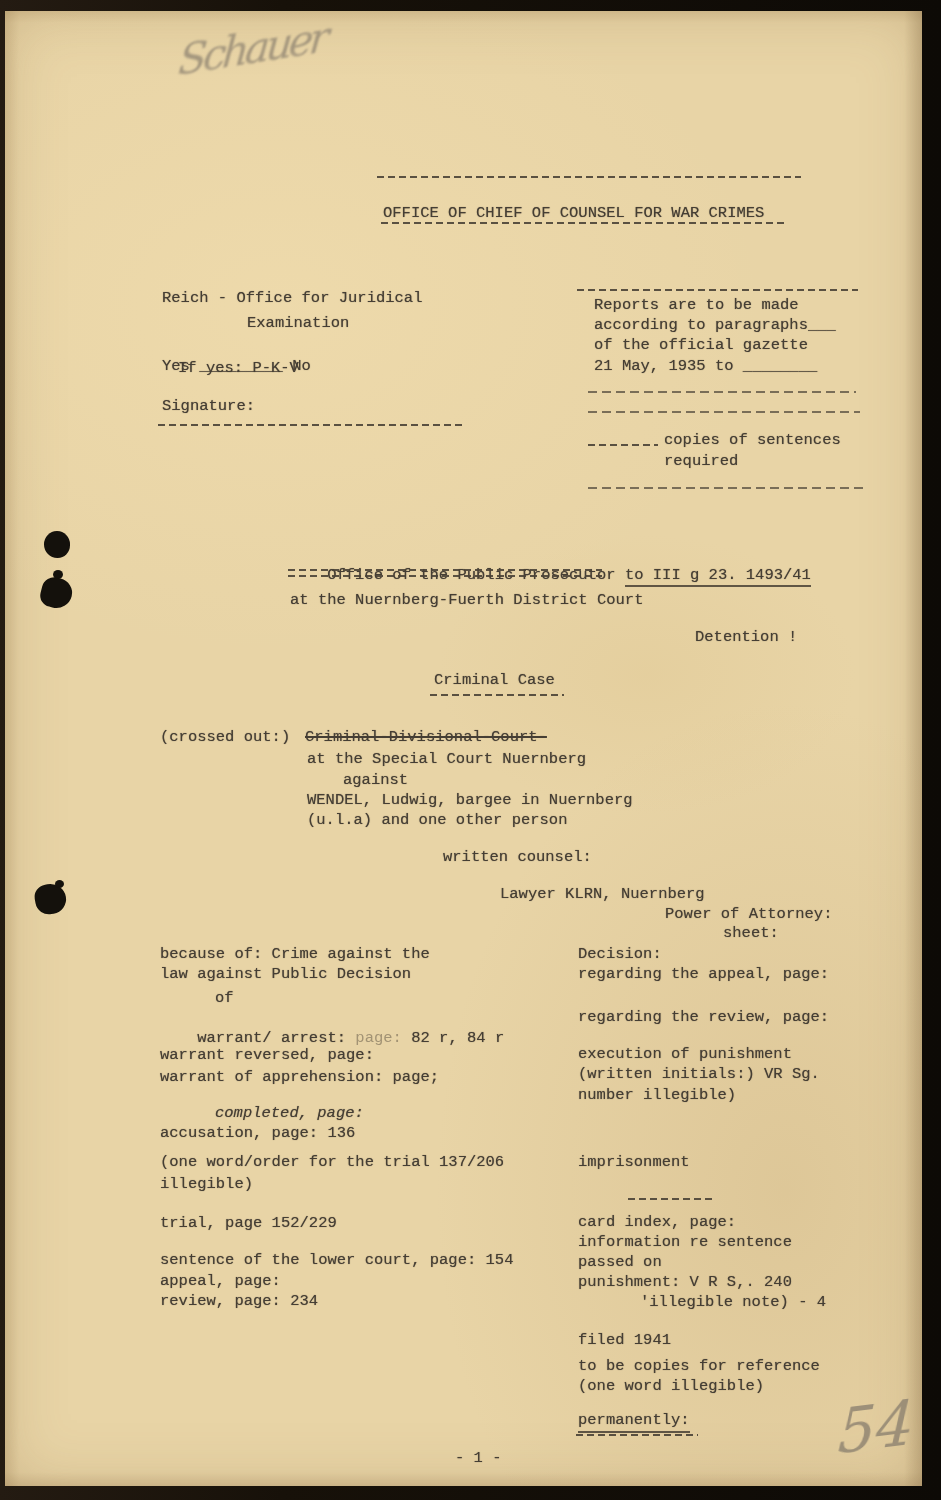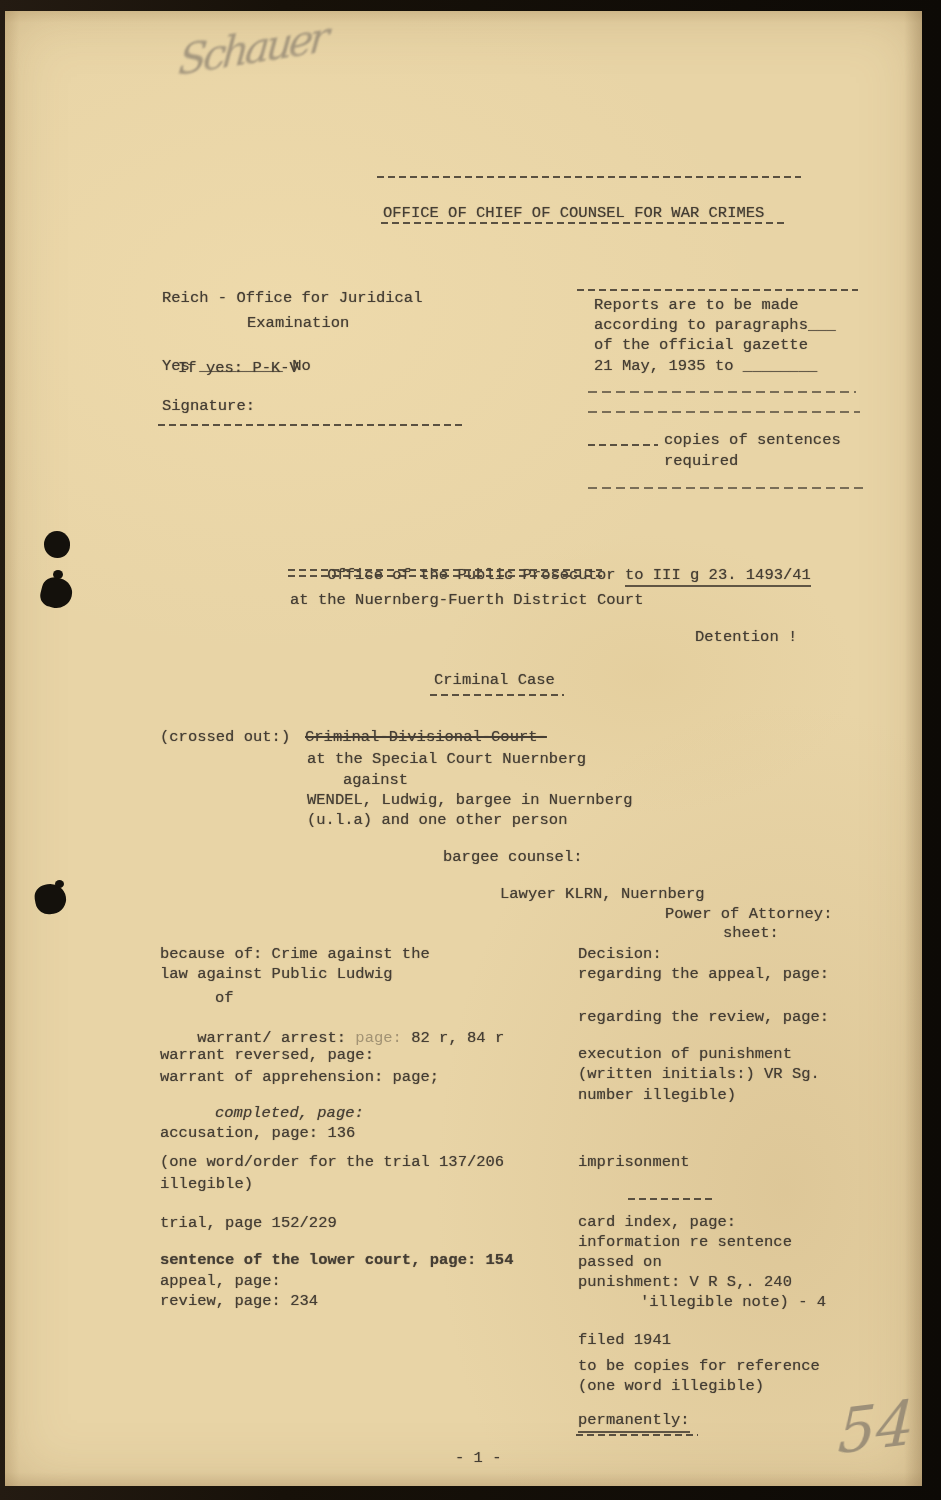--- a/index.html
+++ b/index.html
@@ -85,39 +85,39 @@
 
   <div class="line" style="left:434px;top:670px;">Criminal Case</div>
   <div class="drule" style="left:430px;top:694px;width:134px;"></div>
   <div class="line" style="left:160px;top:727px;">(crossed out:)</div>
   <div class="line strike" style="left:305px;top:727px;">Criminal-Divisional-Court-</div>
   <div class="line" style="left:307px;top:749px;">at the Special Court Nuernberg</div>
   <div class="line" style="left:307px;top:770px;margin-left:36px;">against</div>
   <div class="line" style="left:307px;top:790px;">WENDEL, Ludwig, bargee in Nuernberg</div>
   <div class="line" style="left:307px;top:810px;">(u.l.a) and one other person</div>
 
-  <div class="line" style="left:443px;top:847px;">bargee counsel:</div>
+  <div class="line" style="left:443px;top:847px;">written counsel:</div>
   <div class="line" style="left:500px;top:884px;">Lawyer KLRN, Nuernberg</div>
   <div class="line" style="left:665px;top:904px;">Power of Attorney:</div>
   <div class="line" style="left:723px;top:923px;">sheet:</div>
 
   <div class="line" style="left:160px;top:944px;">because of: Crime against the</div>
-  <div class="line" style="left:160px;top:964px;">law against Public Ludwig</div>
+  <div class="line" style="left:160px;top:964px;">law against Public Decision</div>
   <div class="line" style="left:215px;top:988px;">of</div>
   <div class="line" style="left:160px;top:1008px;">
     <span>warrant/ arrest: </span><span class="faint">page:</span><span> 82 r, 84 r</span>
   </div>
   <div class="line" style="left:160px;top:1045px;">warrant reversed, page:</div>
   <div class="line" style="left:160px;top:1067px;">warrant of apprehension: page;</div>
   <div class="line" style="left:215px;top:1103px;font-style:italic;">completed, page:</div>
   <div class="line" style="left:160px;top:1123px;">accusation, page: 136</div>
   <div class="line" style="left:160px;top:1152px;">(one word/order for the trial 137/206</div>
   <div class="line" style="left:160px;top:1174px;">illegible)</div>
   <div class="line" style="left:160px;top:1213px;">trial, page 152/229</div>
-  <div class="line" style="left:160px;top:1250px;font-weight:bold;">sentence of the lower court, page: 154</div>
+  <div class="line" style="left:160px;top:1250px;">sentence of the lower court, page: 154</div>
   <div class="line" style="left:160px;top:1271px;">appeal, page:</div>
   <div class="line" style="left:160px;top:1291px;">review, page: 234</div>
 
   <div class="line" style="left:578px;top:944px;">Decision:</div>
   <div class="line" style="left:578px;top:964px;">regarding the appeal, page:</div>
   <div class="line" style="left:578px;top:1007px;">regarding the review, page:</div>
   <div class="line" style="left:578px;top:1044px;">execution of punishment</div>
   <div class="line" style="left:578px;top:1064px;">(written initials:) VR Sg.</div>
   <div class="line" style="left:578px;top:1085px;">number illegible)</div>
   <div class="line" style="left:578px;top:1152px;">imprisonment</div>

